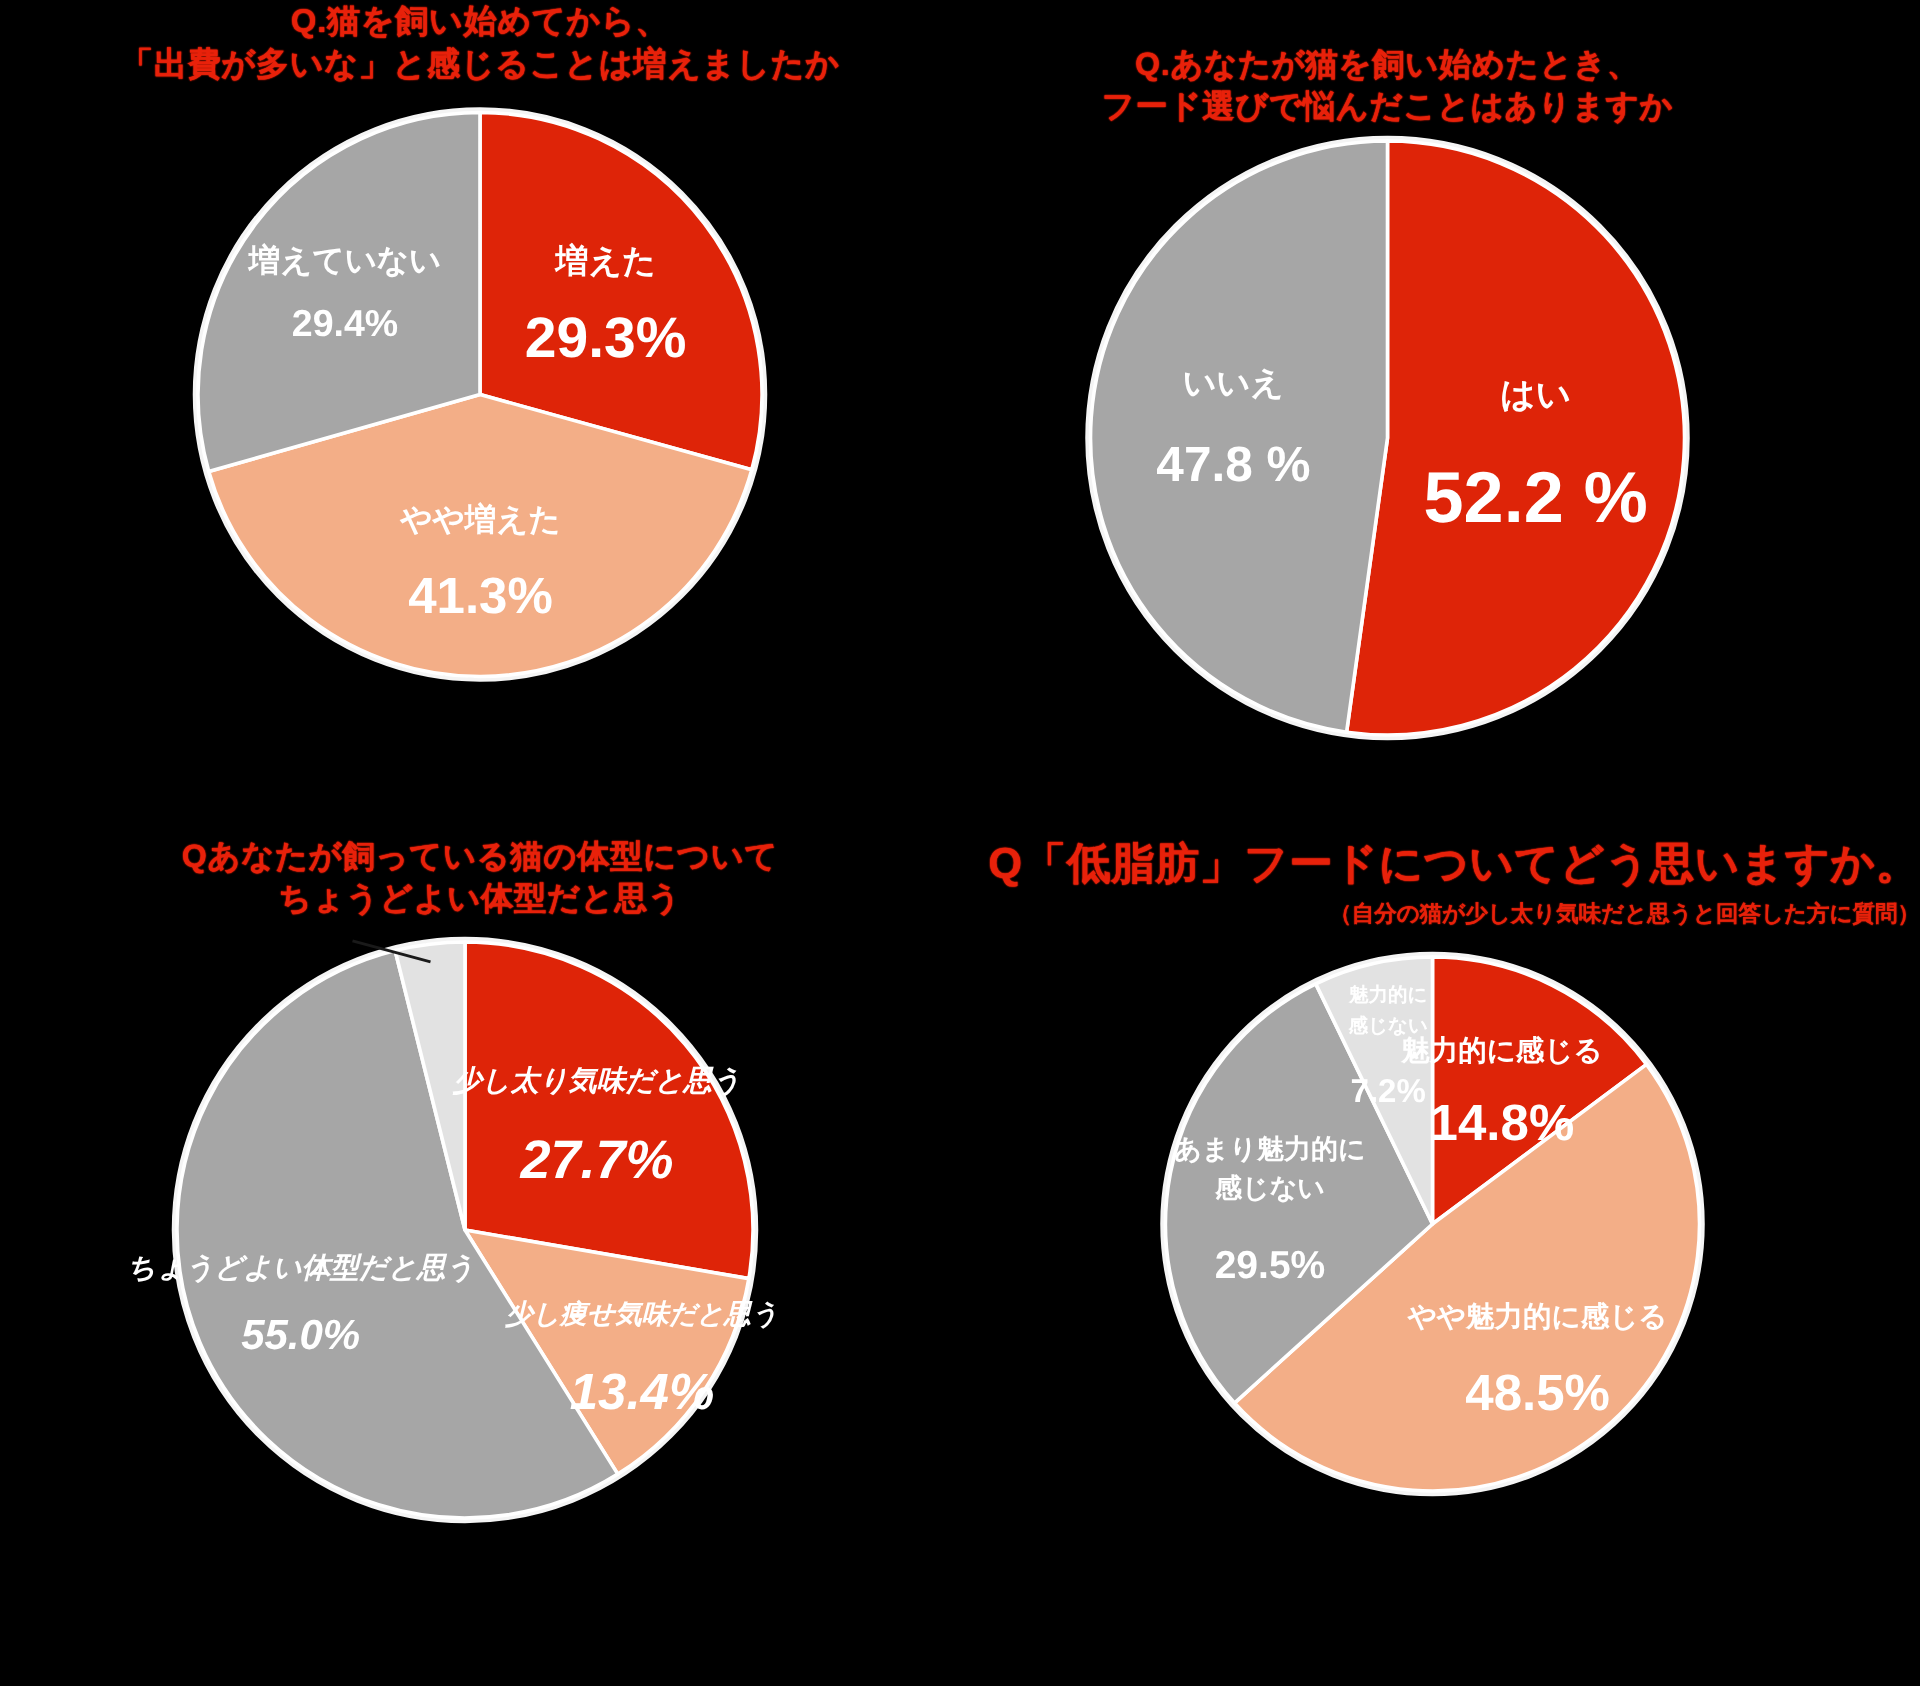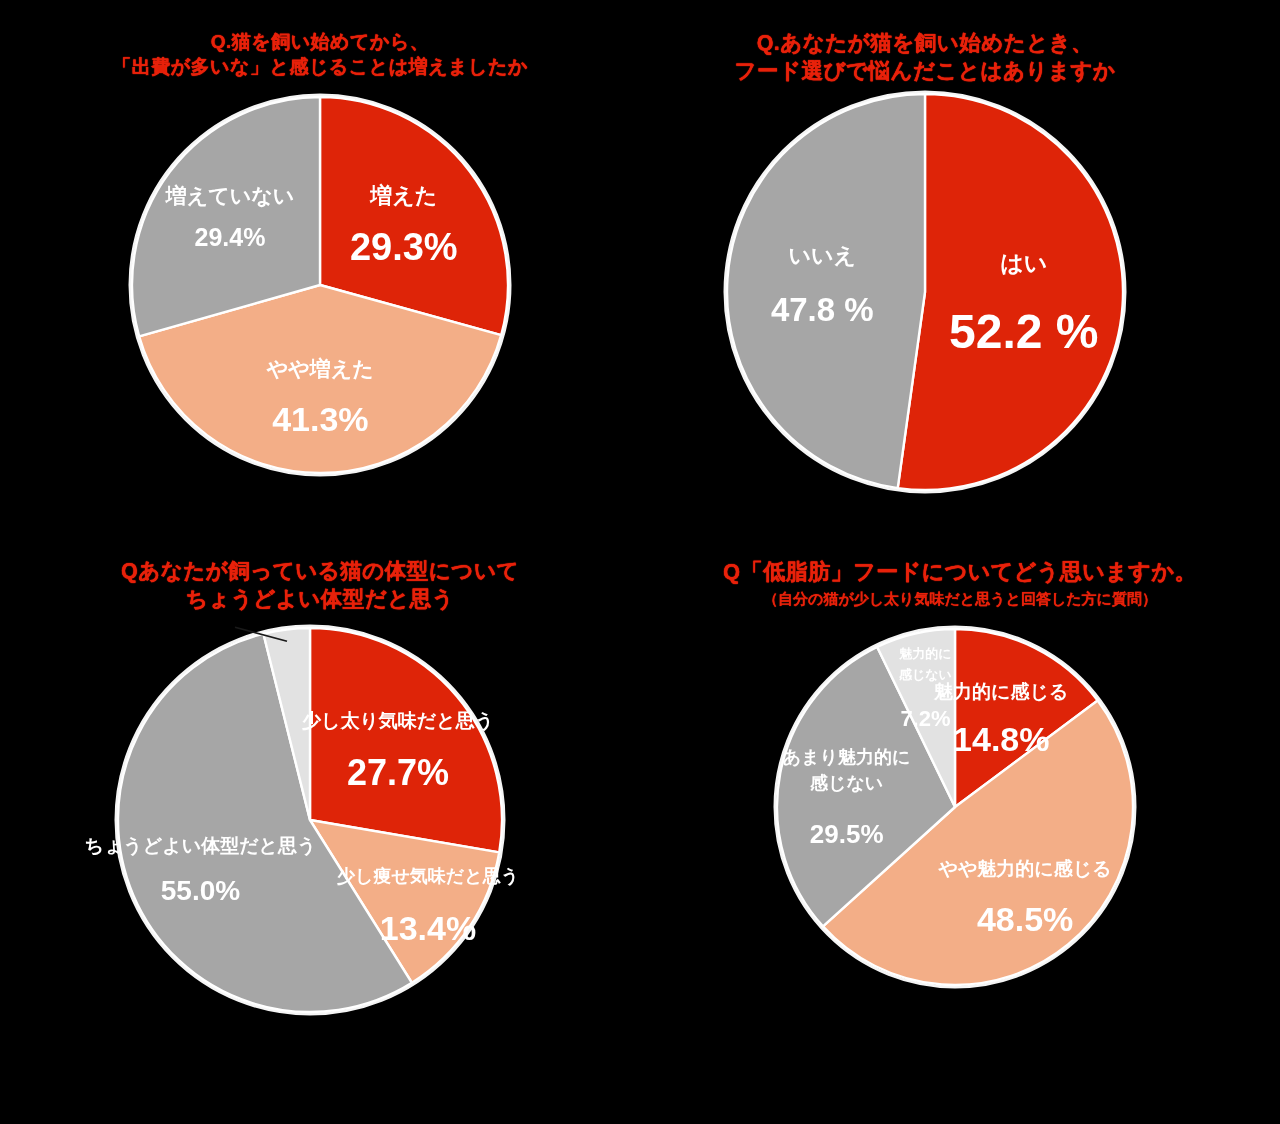--- a/index.html
+++ b/index.html
@@ -35,45 +35,44 @@
     text-align: center;
     color: #e8210a;
     font-weight: bold;
     line-height: 1.30;
     letter-spacing: 0.5px;
     white-space: pre-line;
     text-shadow:
       0 0 1px #e8210a,
       0 0 1px #e8210a;
   }
-  #panel-0 .panel-title { font-size: 19px; padding-top: 30px; }
+  #panel-0 .panel-title { font-size: 22px; }
   #panel-1 .panel-title { font-size: 21.5px; padding-top: 30px; }
   #panel-2 .panel-title { font-size: 21.5px; padding-top: 28px; }
-  #panel-3 .panel-title { font-size: 22px; padding-top: 28px; }
+  #panel-3 .panel-title { font-size: 29px; padding-top: 28px; text-align: right; }
 
   .panel-subtitle {
-    text-align: center;
+    text-align: right;
     color: #e8210a;
     font-weight: bold;
     font-size: 15px;
     line-height: 1.3;
     margin-top: 4px;
     text-shadow: 0 0 1px #e8210a;
-    font-family: Liberation Mono, monospace;
   }
 
   .chart-wrap {
     position: relative;
     width: 100%;
     display: flex;
     justify-content: center;
   }
   #panel-0 .chart-wrap { margin-top: 6px; }
   #panel-1 .chart-wrap { margin-top: 6px; }
-  #panel-2 .chart-wrap { margin-top: 6px; }
+  #panel-2 .chart-wrap { margin-top: 6px; font-style: italic; }
   #panel-3 .chart-wrap { margin-top: 2px; }
 
   svg { display: block; overflow: visible; }
 
   .slice-label {
     fill: #ffffff;
     font-family: "Liberation Sans", "DejaVu Sans", sans-serif;
     text-anchor: middle;
     dominant-baseline: middle;
   }

